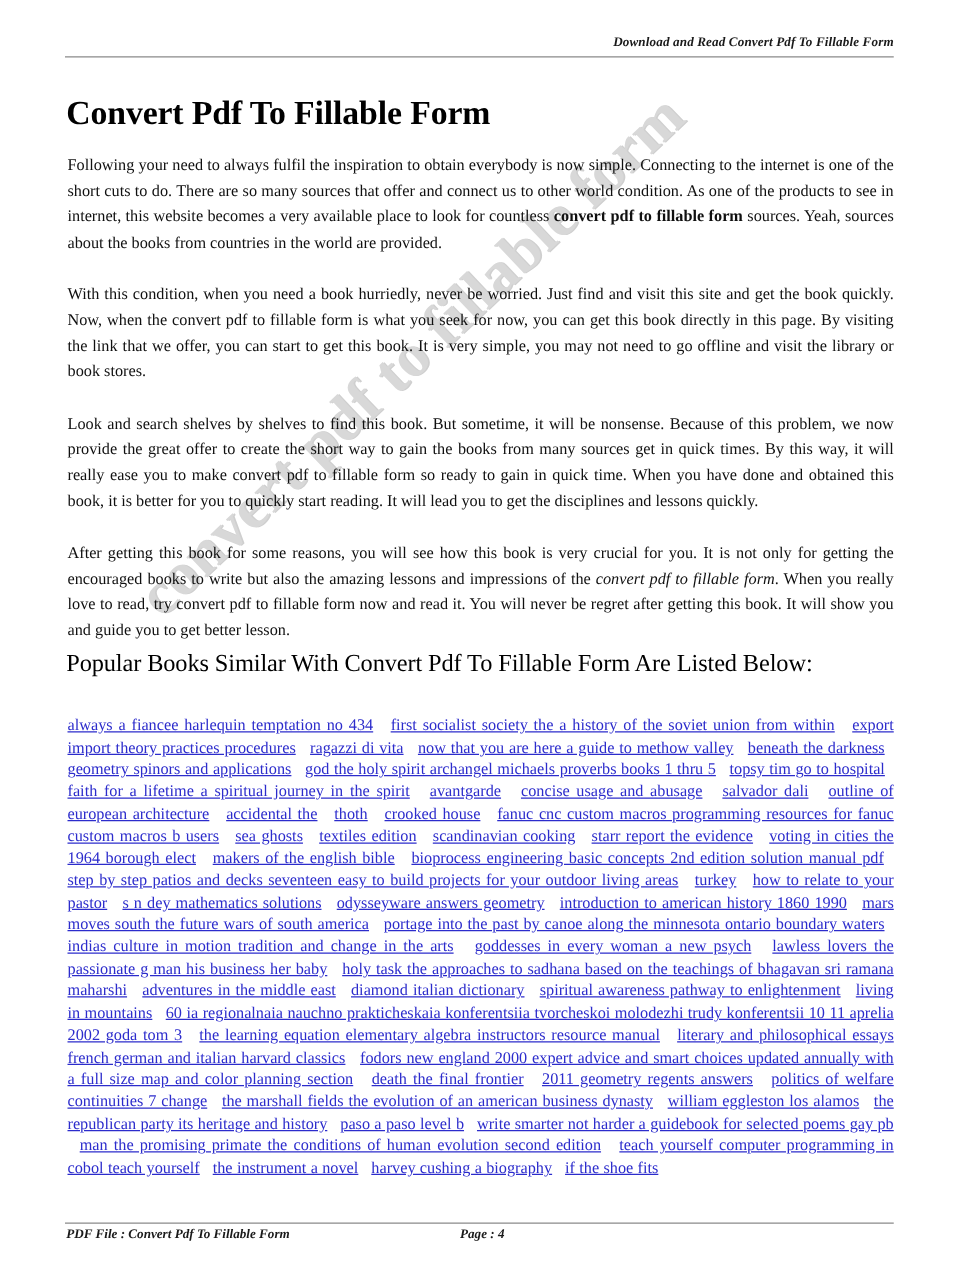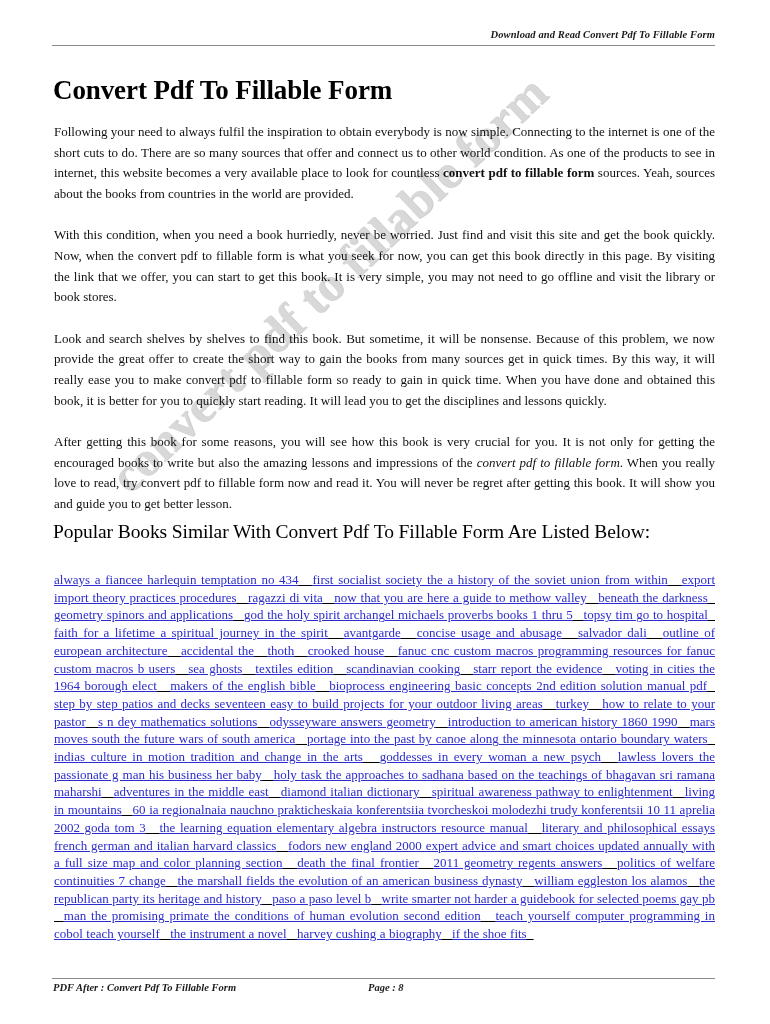--- a/index.html
+++ b/index.html
@@ -130,21 +130,20 @@
   .link-list {
     position: absolute;
     left: 54px;
     top: 571px;
     width: 661px;
     font-size: 13px;
     line-height: 17.7px;
     text-align: justify;
     text-justify: inter-word;
     word-spacing: 0.2px;
-    text-decoration: underline;
   }
   .link-list a {
     color: #2c2ccc;
     text-decoration: underline;
     text-underline-offset: 1px;
     white-space: normal;
   }
   .link-list .sep { color: transparent; }
 
   
@@ -200,18 +199,18 @@
         <p class="para"><span>Look and search shelves by shelves to find this book. But sometime, it will be nonsense. Because of this problem, we now provide the great offer to create the short way to gain the books from many sources get in quick times. By this way, it will really ease you to make convert pdf to fillable form so ready to gain in quick time. When you have done and obtained this book, it is better for you to quickly start reading. It will lead you to get the disciplines and lessons quickly.</span></p>
         <p class="para"><span>After getting this book for some reasons, you will see how this book is very crucial for you. It is not only for getting the encouraged books to write but also the amazing lessons and impressions of the </span><span class="i">convert pdf to fillable form</span><span>. When you really love to read, try convert pdf to fillable form now and read it. You will never be regret after getting this book. It will show you and guide you to get better lesson.</span></p>
       </div>
 
     <h2 class="section-heading">Popular Books Similar With Convert Pdf To Fillable Form Are Listed Below:</h2>
 
     <div class="link-list" id="link-list"><a href="#">always a fiancee harlequin temptation no 434</a><span class="sep"> &nbsp; </span><a href="#">first socialist society the a history of the soviet union from within</a><span class="sep"> &nbsp; </span><a href="#">export import theory practices procedures</a><span class="sep"> &nbsp; </span><a href="#">ragazzi di vita</a><span class="sep"> &nbsp; </span><a href="#">now that you are here a guide to methow valley</a><span class="sep"> &nbsp; </span><a href="#">beneath the darkness</a><span class="sep"> &nbsp; </span><a href="#">geometry spinors and applications</a><span class="sep"> &nbsp; </span><a href="#">god the holy spirit archangel michaels proverbs books 1 thru 5</a><span class="sep"> &nbsp; </span><a href="#">topsy tim go to hospital</a><span class="sep"> &nbsp; </span><a href="#">faith for a lifetime a spiritual journey in the spirit</a><span class="sep"> &nbsp; </span><a href="#">avantgarde</a><span class="sep"> &nbsp; </span><a href="#">concise usage and abusage</a><span class="sep"> &nbsp; </span><a href="#">salvador dali</a><span class="sep"> &nbsp; </span><a href="#">outline of european architecture</a><span class="sep"> &nbsp; </span><a href="#">accidental the</a><span class="sep"> &nbsp; </span><a href="#">thoth</a><span class="sep"> &nbsp; </span><a href="#">crooked house</a><span class="sep"> &nbsp; </span><a href="#">fanuc cnc custom macros programming resources for fanuc custom macros b users</a><span class="sep"> &nbsp; </span><a href="#">sea ghosts</a><span class="sep"> &nbsp; </span><a href="#">textiles edition</a><span class="sep"> &nbsp; </span><a href="#">scandinavian cooking</a><span class="sep"> &nbsp; </span><a href="#">starr report the evidence</a><span class="sep"> &nbsp; </span><a href="#">voting in cities the 1964 borough elect</a><span class="sep"> &nbsp; </span><a href="#">makers of the english bible</a><span class="sep"> &nbsp; </span><a href="#">bioprocess engineering basic concepts 2nd edition solution manual pdf</a><span class="sep"> &nbsp; </span><a href="#">step by step patios and decks seventeen easy to build projects for your outdoor living areas</a><span class="sep"> &nbsp; </span><a href="#">turkey</a><span class="sep"> &nbsp; </span><a href="#">how to relate to your pastor</a><span class="sep"> &nbsp; </span><a href="#">s n dey mathematics solutions</a><span class="sep"> &nbsp; </span><a href="#">odysseyware answers geometry</a><span class="sep"> &nbsp; </span><a href="#">introduction to american history 1860 1990</a><span class="sep"> &nbsp; </span><a href="#">mars moves south the future wars of south america</a><span class="sep"> &nbsp; </span><a href="#">portage into the past by canoe along the minnesota ontario boundary waters</a><span class="sep"> &nbsp; </span><a href="#">indias culture in motion tradition and change in the arts</a><span class="sep"> &nbsp; </span><a href="#">goddesses in every woman a new psych</a><span class="sep"> &nbsp; </span><a href="#">lawless lovers the passionate g man his business her baby</a><span class="sep"> &nbsp; </span><a href="#">holy task the approaches to sadhana based on the teachings of bhagavan sri ramana maharshi</a><span class="sep"> &nbsp; </span><a href="#">adventures in the middle east</a><span class="sep"> &nbsp; </span><a href="#">diamond italian dictionary</a><span class="sep"> &nbsp; </span><a href="#">spiritual awareness pathway to enlightenment</a><span class="sep"> &nbsp; </span><a href="#">living in mountains</a><span class="sep"> &nbsp; </span><a href="#">60 ia regionalnaia nauchno prakticheskaia konferentsiia tvorcheskoi molodezhi trudy konferentsii 10 11 aprelia 2002 goda tom 3</a><span class="sep"> &nbsp; </span><a href="#">the learning equation elementary algebra instructors resource manual</a><span class="sep"> &nbsp; </span><a href="#">literary and philosophical essays french german and italian harvard classics</a><span class="sep"> &nbsp; </span><a href="#">fodors new england 2000 expert advice and smart choices updated annually with a full size map and color planning section</a><span class="sep"> &nbsp; </span><a href="#">death the final frontier</a><span class="sep"> &nbsp; </span><a href="#">2011 geometry regents answers</a><span class="sep"> &nbsp; </span><a href="#">politics of welfare continuities 7 change</a><span class="sep"> &nbsp; </span><a href="#">the marshall fields the evolution of an american business dynasty</a><span class="sep"> &nbsp; </span><a href="#">william eggleston los alamos</a><span class="sep"> &nbsp; </span><a href="#">the republican party its heritage and history</a><span class="sep"> &nbsp; </span><a href="#">paso a paso level b</a><span class="sep"> &nbsp; </span><a href="#">write smarter not harder a guidebook for selected poems gay pb</a><span class="sep"> &nbsp; </span><a href="#">man the promising primate the conditions of human evolution second edition</a><span class="sep"> &nbsp; </span><a href="#">teach yourself computer programming in cobol teach yourself</a><span class="sep"> &nbsp; </span><a href="#">the instrument a novel</a><span class="sep"> &nbsp; </span><a href="#">harvey cushing a biography</a><span class="sep"> &nbsp; </span><a href="#">if the shoe fits</a><span class="sep"> &nbsp; </span></div>
 
     <div class="foot-rule"></div>
     <div class="footer">
-      <span class="foot-left">PDF After : Convert Pdf To Fillable Form</span>
-      <span class="foot-right">Page : 8</span>
+      <span class="foot-left">PDF File : Convert Pdf To Fillable Form</span>
+      <span class="foot-right">Page : 4</span>
     </div>
 
   </div>
 </div>
 
 </body></html>

